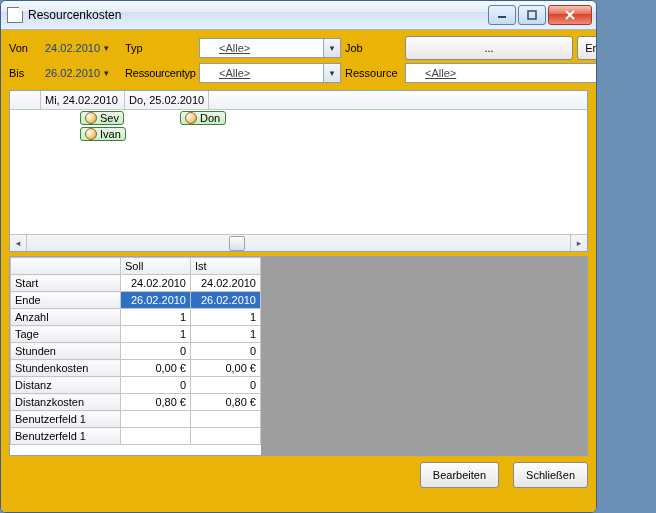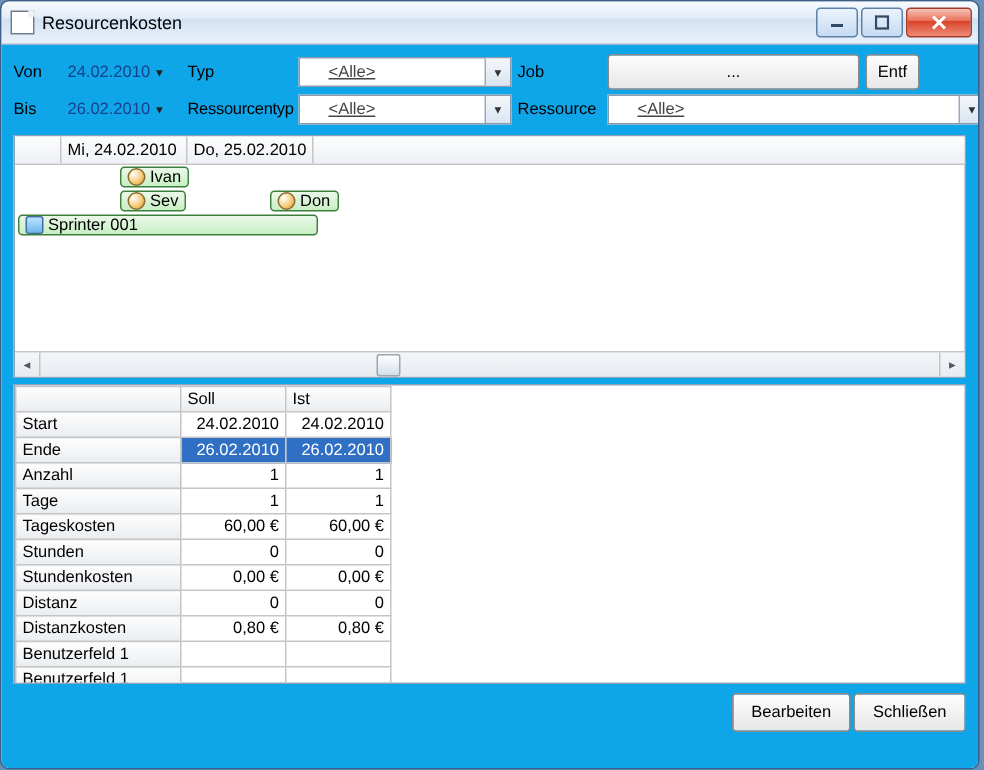--- a/index.html
+++ b/index.html
@@ -4,21 +4,21 @@
 <style>
   html, body {
     margin: 0;
     padding: 0;
     font-family: "Segoe UI", Tahoma, sans-serif;
     font-size: 11px;
     background: #6b8fb5;
     color: #000;
   }
   .window {
-    width: 653px;
+    width: 597px;
     height: 513px;
     box-sizing: border-box;
     background: #f0f0f0;
     border: 1px solid #3b5f87;
     border-radius: 6px;
     overflow: hidden;
     display: flex;
     flex-direction: column;
   }
   .titlebar {
@@ -60,21 +60,21 @@
   }
   .winbtn.close{
     width:42px;
     background:linear-gradient(to bottom,#f6c4b7,#e86c55 45%,#d9442a 46%,#ef8b78);
     color:#fff;
     border-color:#a33b2b;
   }
   .winbtn svg{display:block;}
   .client {
     flex:1;
-    background:#0ea5e9;
+    background:#eab308;
     padding:6px 8px 8px 8px;
     display:flex;
     flex-direction:column;
     box-sizing:border-box;
   }
   .filter-row{
     display:grid;
     grid-template-columns: 32px 76px 70px 142px 56px 168px 28px 42px;
     column-gap:4px;
     align-items:center;
@@ -113,21 +113,20 @@
     background:linear-gradient(to bottom,#fdfdfd,#e7e7e7);
     display:flex;align-items:center;justify-content:center;
     padding:0 8px;
     cursor:default;
   }
   .btn.small{ padding:0 4px; min-width:26px;}
   .panel{
     border:1px solid #8ea3bc;
     background:#fff;
     margin-top:4px;
-    flex-direction:column;
   }
   .gantt{
     height:160px;
     display:flex;
     flex-direction:column;
   }
   .gantt-header{
     height:18px;
     display:flex;
     border-bottom:1px solid #c5c5c5;
@@ -223,21 +222,21 @@
     color:#fff;
   }
   .grid-dead{
     flex:1;
     background:#9e9e9e;
   }
   .footer{
     margin-top:6px;
     display:flex;
     justify-content:flex-end;
-    gap:2px;
+    gap:14px;
   }
   .footer .btn{ padding:0 12px; height:24px;}
 </style>
 </head>
 <body>
 
 <div class="window">
 
   <div class="titlebar">
     <div class="doc-icon"></div>
@@ -302,44 +301,37 @@
     </div>
 
     <div class="panel gantt">
       <div class="gantt-header">
         <div class="spacer-col"></div>
         <div id="gantt-cols" style="display: contents;"></div>
       <div class="col">Mi, 24.02.2010</div>
           <div class="col">Do, 25.02.2010</div>
         </div>
       <div class="gantt-body" id="gantt-body">
-          <div class="row">
-            <div style="width: 70px;"></div>
-            <div class="chip" style="width: 46px;">
-              <span class="picon"></span>
-              <span>Ivan</span>
-            </div>
-          </div>
           <div class="row">
             <div style="width: 70px;"></div>
             <div class="chip" style="width: 44px;">
               <span class="picon"></span>
               <span>Sev</span>
             </div>
             <div style="width: 56px;"></div>
             <div class="chip" style="width: 46px;">
               <span class="picon"></span>
               <span>Don</span>
             </div>
           </div>
           <div class="row">
-            <div style="width: 2px;"></div>
-            <div class="chip vehicle" style="width: 200px;">
+            <div style="width: 70px;"></div>
+            <div class="chip" style="width: 46px;">
               <span class="picon"></span>
-              <span>Sprinter 001</span>
+              <span>Ivan</span>
             </div>
           </div>
         </div>
       <div class="gantt-scroll">
         <div class="arrow left">◂</div>
         <div class="thumb"></div>
         <div class="arrow right">▸</div>
       </div>
     </div>
 
@@ -373,25 +365,20 @@
                 <td class="row-h">Anzahl</td>
                 <td class="num">1</td>
                 <td class="num">1</td>
               </tr>
               <tr>
                 <td class="row-h">Tage</td>
                 <td class="num">1</td>
                 <td class="num">1</td>
               </tr>
               <tr>
-                <td class="row-h">Tageskosten</td>
-                <td class="num">60,00 €</td>
-                <td class="num">60,00 €</td>
-              </tr>
-              <tr>
                 <td class="row-h">Stunden</td>
                 <td class="num">0</td>
                 <td class="num">0</td>
               </tr>
               <tr>
                 <td class="row-h">Stundenkosten</td>
                 <td class="num">0,00 €</td>
                 <td class="num">0,00 €</td>
               </tr>
               <tr>

